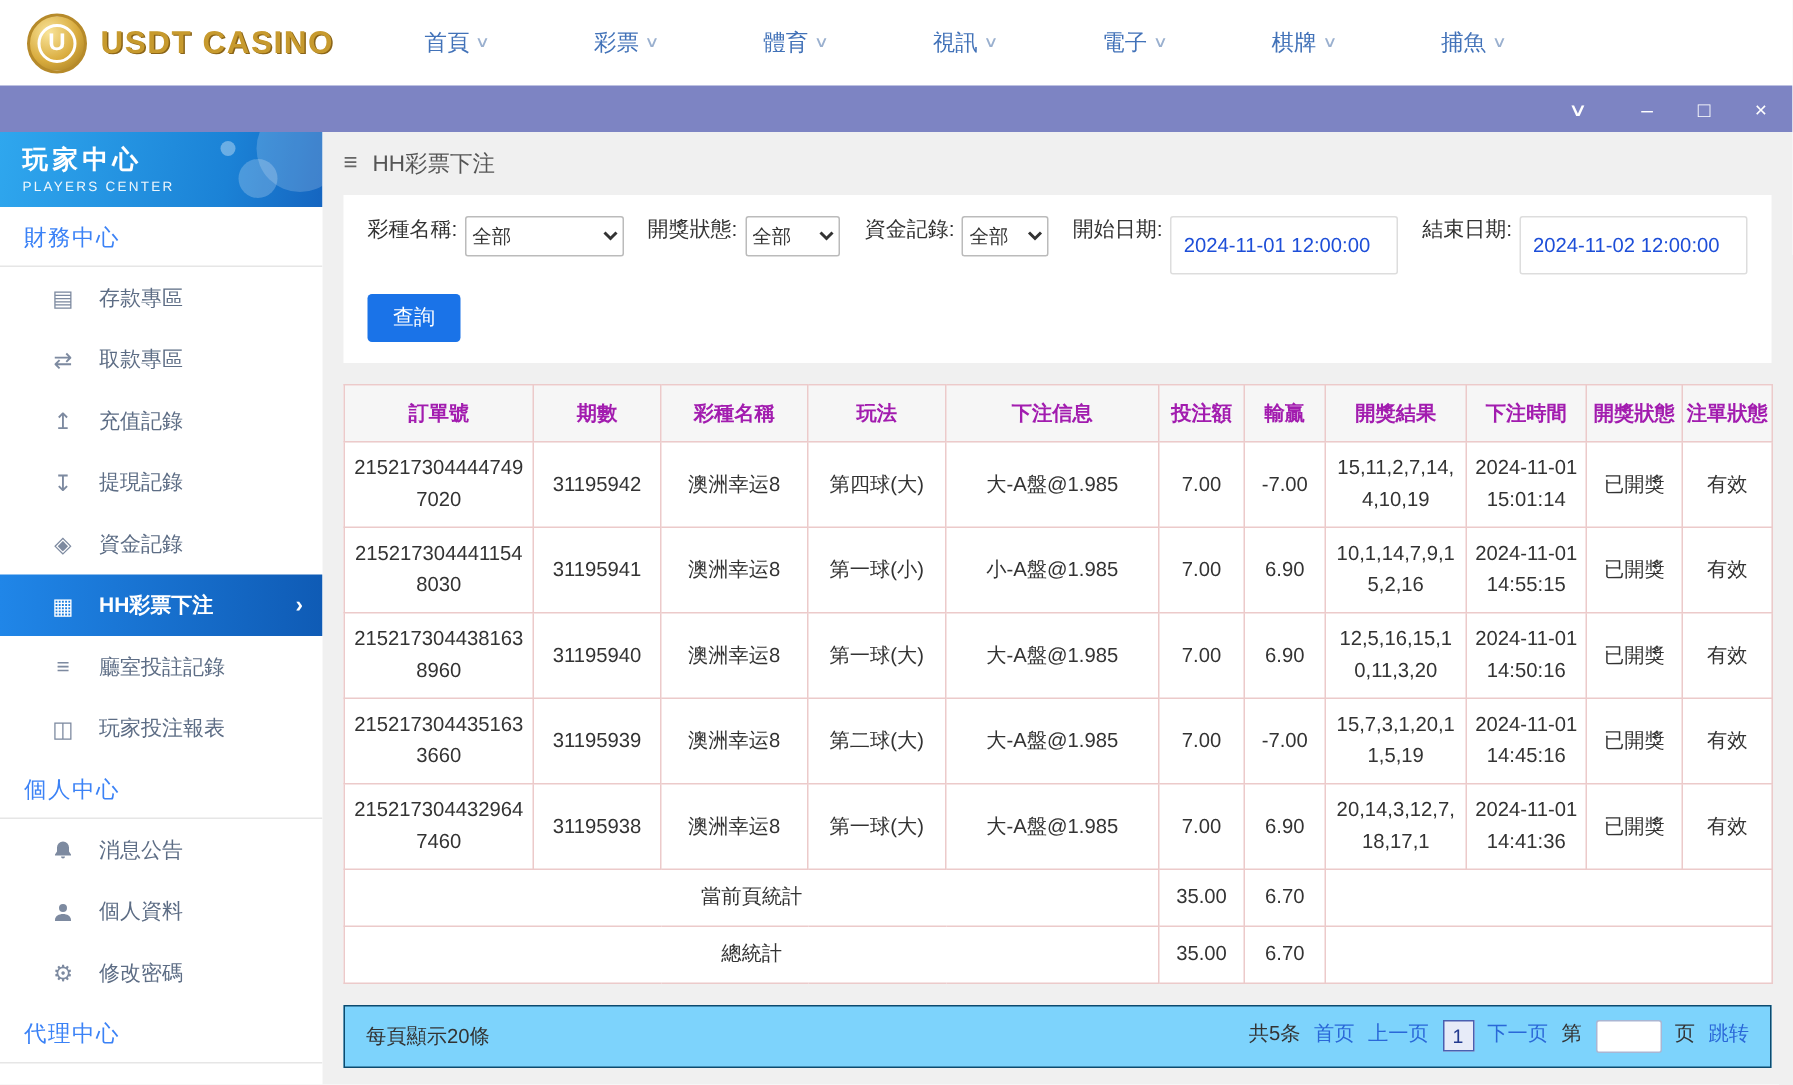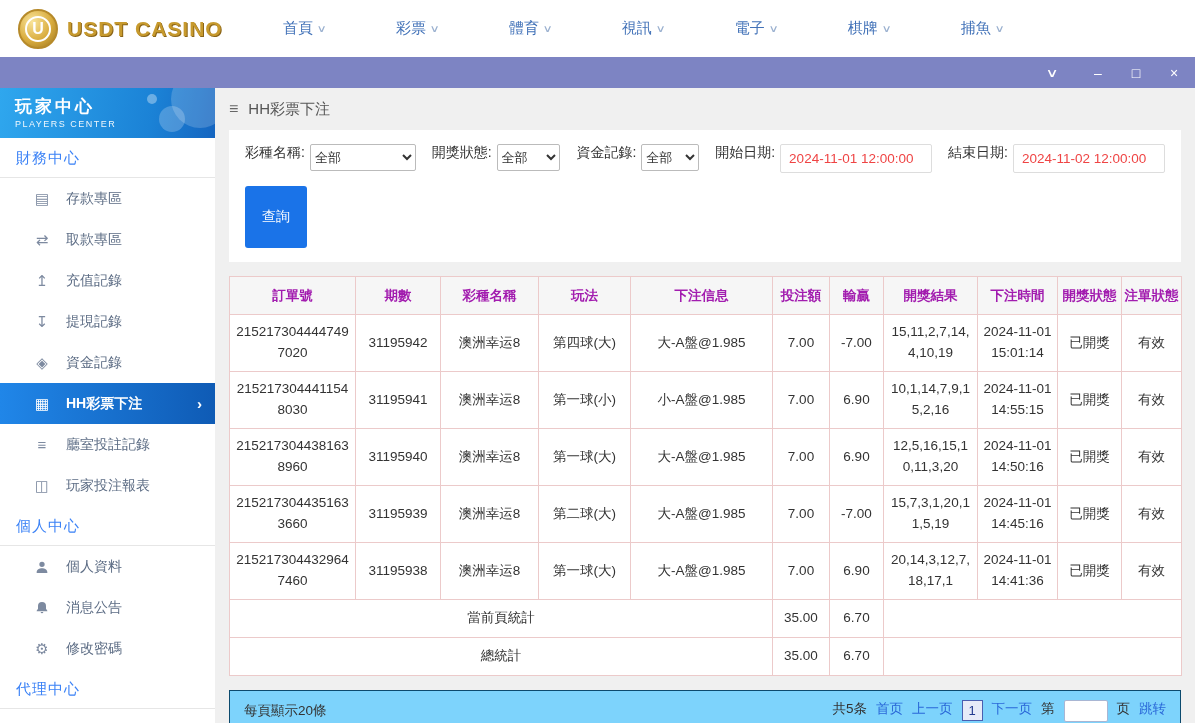--- a/index.html
+++ b/index.html
@@ -50,24 +50,24 @@
 
   .filter-card{background:#fff;padding:14px 16px 14px}
   .filter-row{display:flex;align-items:flex-start;flex-wrap:nowrap}
   .f-label{font-size:14px;color:#333;white-space:nowrap;margin-right:5px}
   .f-gap{margin-left:16px}
   select{height:27px;border:1px solid #bbb;border-radius:2px;font-size:13px;color:#333;background:#fff;
          font-family:"Liberation Sans","DejaVu Sans",sans-serif}
   .sel-wide{width:106px}
   .sel-mid{width:64px}
   .sel-sm{width:58px}
-  .date-input{height:29px;width:152px;border:1px solid #ddd;border-radius:2px;padding:0 8px;font-size:13.5px;color:#ef4444;
+  .date-input{height:39px;width:152px;border:1px solid #ddd;border-radius:2px;padding:0 8px;font-size:13.5px;color:#1d4ed8;
          font-family:"Liberation Sans","DejaVu Sans",sans-serif}
   .search-btn{margin-top:13px;background:#1a73e8;color:#fff;border:none;border-radius:3px;
-         padding:22px 17px;font-size:14px;cursor:pointer;font-family:inherit}
+         padding:7px 17px;font-size:14px;cursor:pointer;font-family:inherit}
 
   
   .table-card{background:#fff;margin-top:14px}
   table{width:100%;border-collapse:collapse;table-layout:fixed;font-size:13.5px}
   th{background:#f6f6f6;color:#a21caf;font-weight:bold;height:38px;border:1px solid #eccaca;padding:2px;text-align:center}
   td{border:1px solid #eccaca;text-align:center;padding:4px 4px;color:#333;word-break:break-all;line-height:1.55}
   tr.data-row td{height:57px}
   tr.total-row td{height:38px}
 
   
@@ -175,32 +175,32 @@
     <div class="sb-item">
       <span class="ico">◫</span>
       <span>玩家投注報表</span>
     </div>
 
     <div class="sb-section">個人中心</div>
 
     <div class="sb-item">
       <span class="ico">
         <svg viewBox="0 0 24 24" width="16" height="16">
+            <path fill="#7d8aa0" d="M12 3a6 6 0 0 0-6 6v4l-2 3v1h16v-1l-2-3V9a6 6 0 0 0-6-6zm-2 15a2 2 0 0 0 4 0h-4z"></path>
+          </svg>
+      </span>
+      <span>消息公告</span>
+    </div>
+    <div class="sb-item">
+      <span class="ico">
+        <svg viewBox="0 0 24 24" width="16" height="16">
             <path fill="#7d8aa0" d="M12 4a4 4 0 1 1 0 8 4 4 0 0 1 0-8zm-8 16c0-4 4-6 8-6s8 2 8 6v1H4v-1z"></path>
           </svg>
       </span>
       <span>個人資料</span>
-    </div>
-    <div class="sb-item">
-      <span class="ico">
-        <svg viewBox="0 0 24 24" width="16" height="16">
-            <path fill="#7d8aa0" d="M12 3a6 6 0 0 0-6 6v4l-2 3v1h16v-1l-2-3V9a6 6 0 0 0-6-6zm-2 15a2 2 0 0 0 4 0h-4z"></path>
-          </svg>
-      </span>
-      <span>消息公告</span>
     </div>
     <div class="sb-item">
       <span class="ico">⚙</span>
       <span>修改密碼</span>
     </div>
 
     <div class="sb-section">代理中心</div>
   </aside>
 
   <main class="main">

